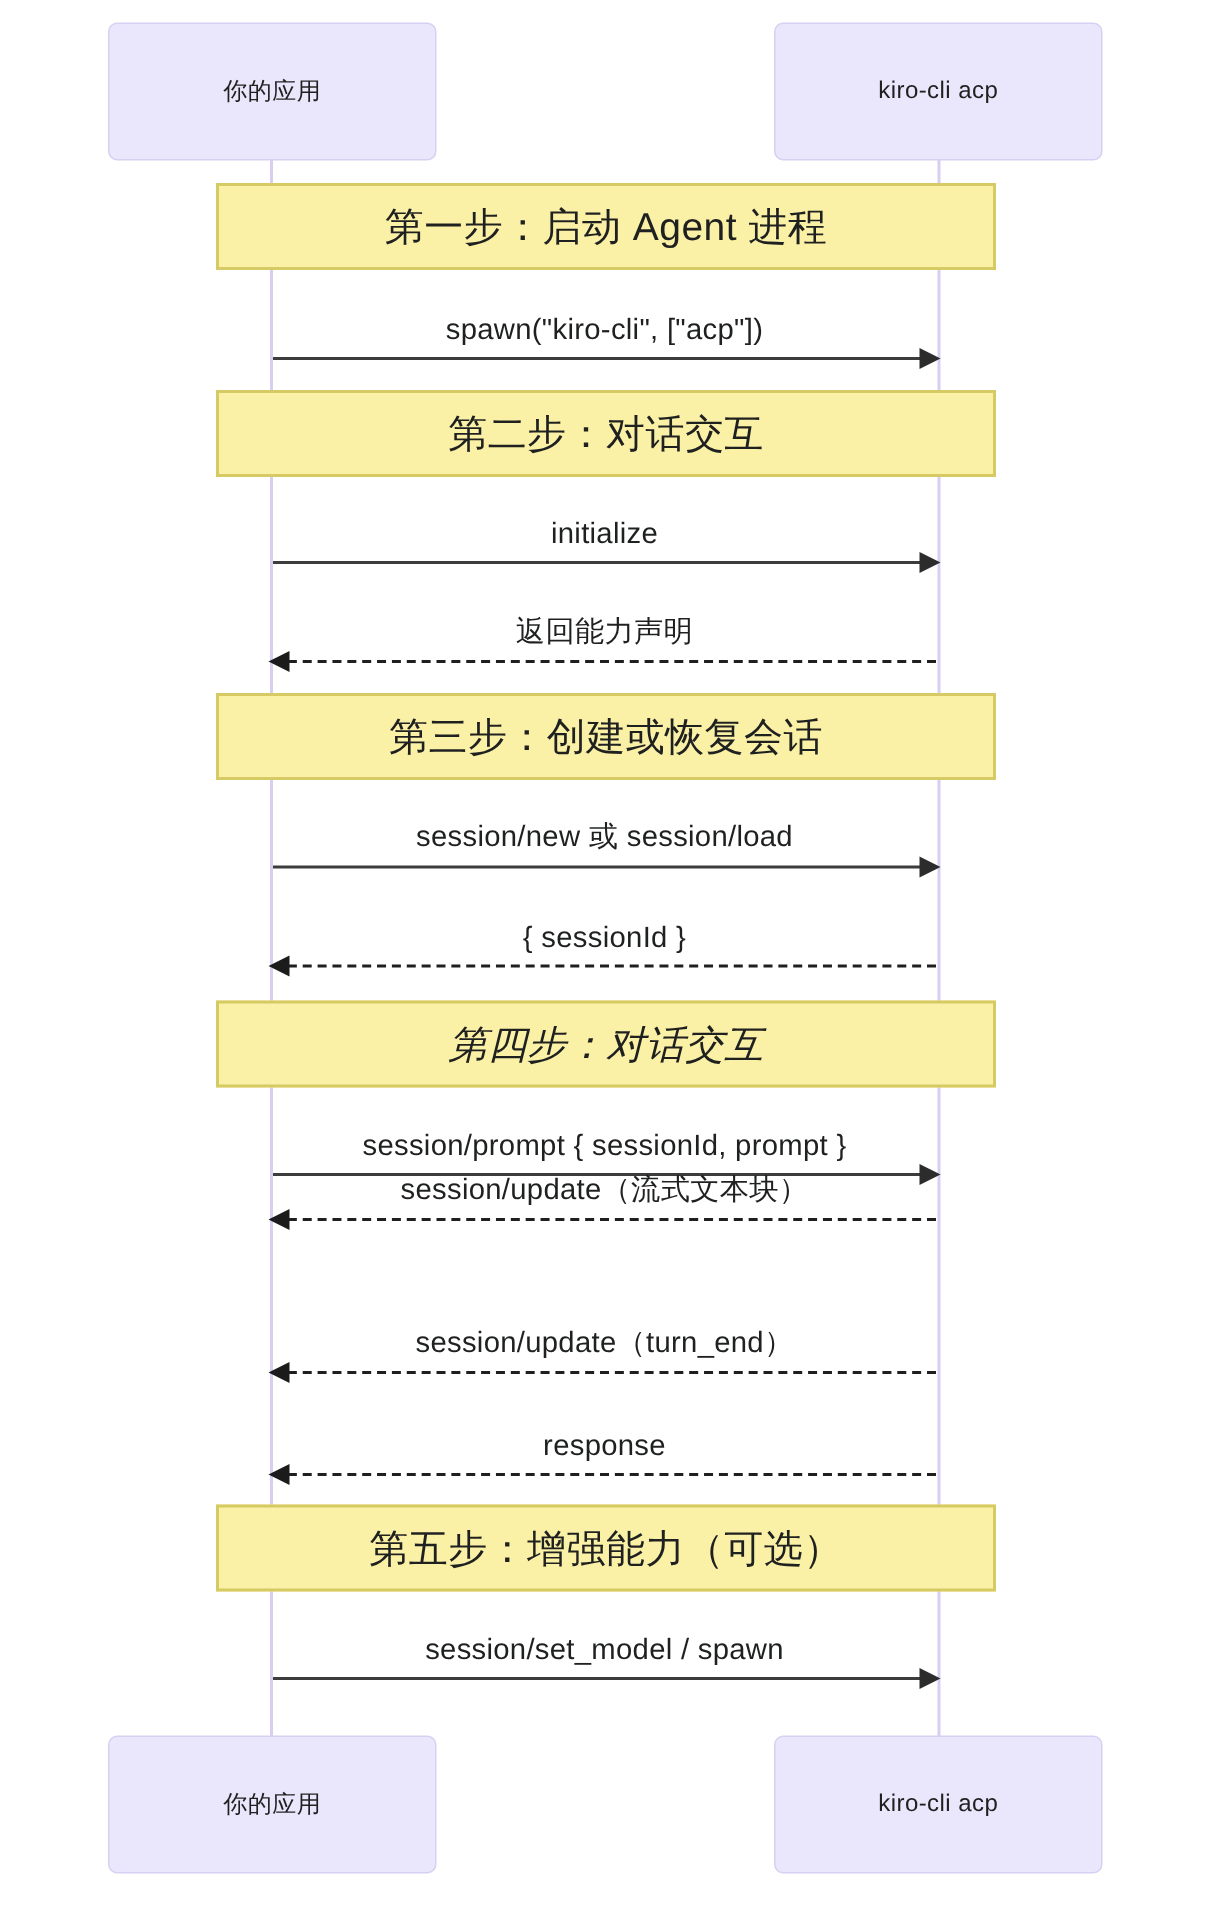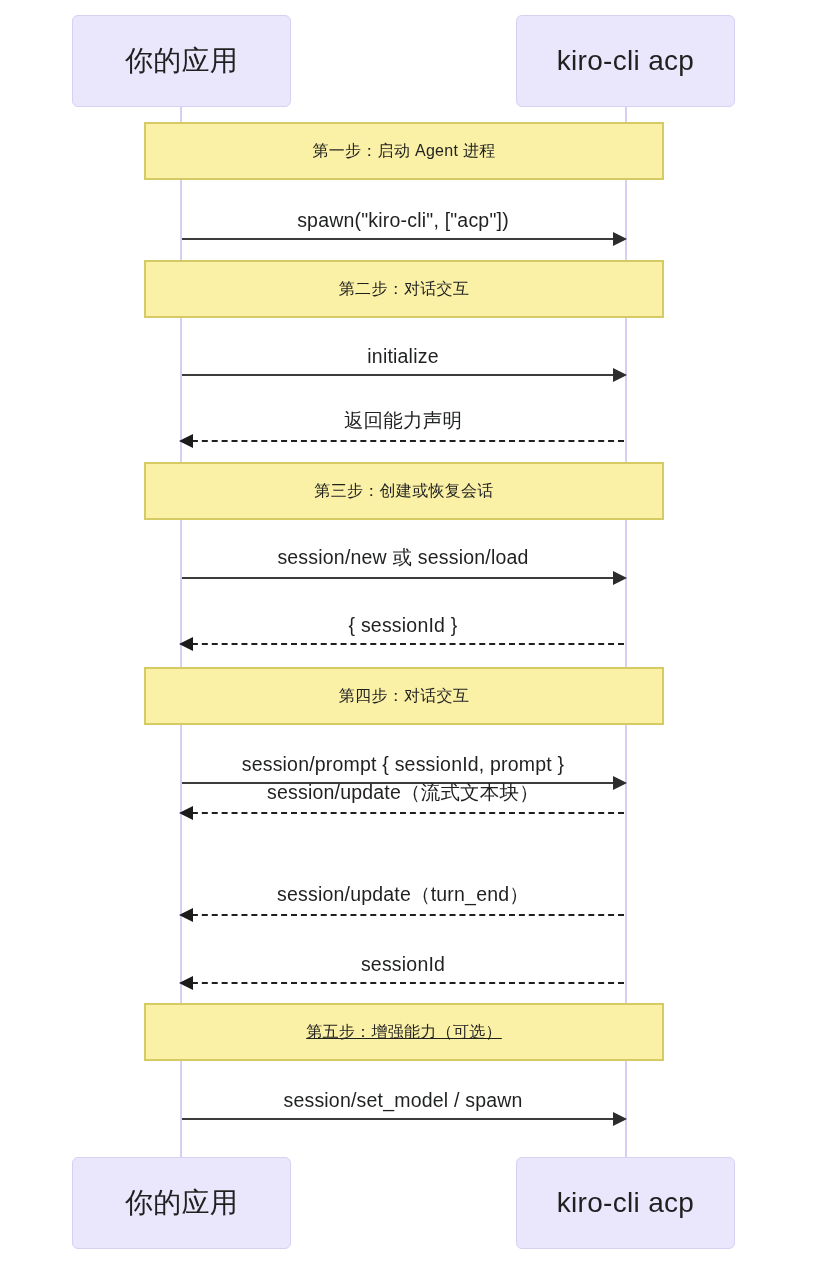--- a/index.html
+++ b/index.html
@@ -41,42 +41,42 @@
     position: absolute;
     box-sizing: border-box;
     height: 92px;
     width: 219px;
     background: #eae6fb;
     border: 1px solid #d7d0f2;
     border-radius: 6px;
     display: flex;
     align-items: center;
     justify-content: center;
-    font-size: 28px;
+    font-size: 16px;
     color: #1f2020;
     letter-spacing: .3px;
   }
   .participant.top-left     { left: 72px;  top: 15px; }
   .participant.top-right    { left: 516px; top: 15px; }
   .participant.bottom-left  { left: 72px;  top: 1157px; }
   .participant.bottom-right { left: 516px; top: 1157px; }
 
   
   .note-band {
     position: absolute;
     box-sizing: border-box;
     left: 144px;
     width: 520px;
     height: 58px;
     background: #faf0a6;
     border: 2px solid #d5ca63;
     display: flex;
     align-items: center;
     justify-content: center;
-    font-size: 16px;
+    font-size: 26px;
     color: #1f2020;
     letter-spacing: .3px;
     z-index: 4;
   }
 
   
   .message {
     position: absolute;
     left: 180px;
     width: 446px;
@@ -174,21 +174,21 @@
     <div class="msg-line"></div>
     <div class="arrow-head"></div>
   </div>
 
   <div class="message to-right" style="top:535px;">
     <div class="msg-label">session/new 或 session/load</div>
     <div class="msg-line"></div>
     <div class="arrow-head"></div>
   </div>
 
-  <div class="note-band" style="top:667px;">
+  <div class="note-band" style="top:667px;font-style:italic;">
     <span>第四步：对话交互</span>
   </div>
 
   <div class="message to-right" style="top:740px;">
     <div class="msg-label">session/prompt { sessionId, prompt }</div>
     <div class="msg-line"></div>
     <div class="arrow-head"></div>
   </div>
 
   <div class="message to-left dashed" style="top:770px;">
@@ -197,26 +197,26 @@
     <div class="arrow-head"></div>
   </div>
 
   <div class="message to-left dashed" style="top:872px;">
     <div class="msg-label">session/update（turn_end）</div>
     <div class="msg-line"></div>
     <div class="arrow-head"></div>
   </div>
 
   <div class="message to-left dashed" style="top:940px;">
-    <div class="msg-label">sessionId</div>
-    <div class="msg-line"></div>
-    <div class="arrow-head"></div>
-  </div>
-
-  <div class="note-band" style="top:1003px;text-decoration:underline;">
+    <div class="msg-label">response</div>
+    <div class="msg-line"></div>
+    <div class="arrow-head"></div>
+  </div>
+
+  <div class="note-band" style="top:1003px;">
     <span>第五步：增强能力（可选）</span>
   </div>
 
   <div class="message to-right" style="top:1076px;">
     <div class="msg-label">session/set_model / spawn</div>
     <div class="msg-line"></div>
     <div class="arrow-head"></div>
   </div>
 
   <div class="participant bottom-left">

